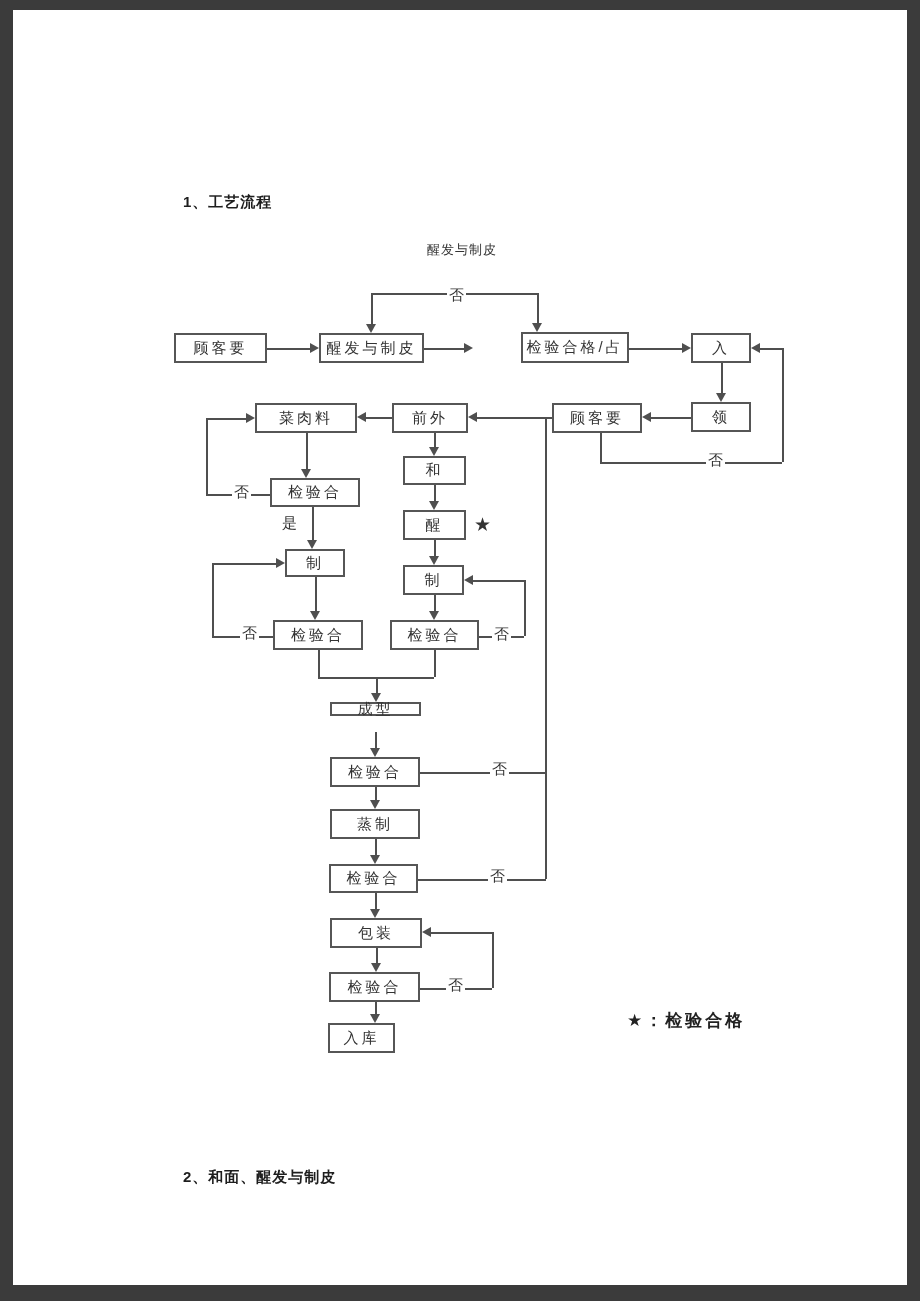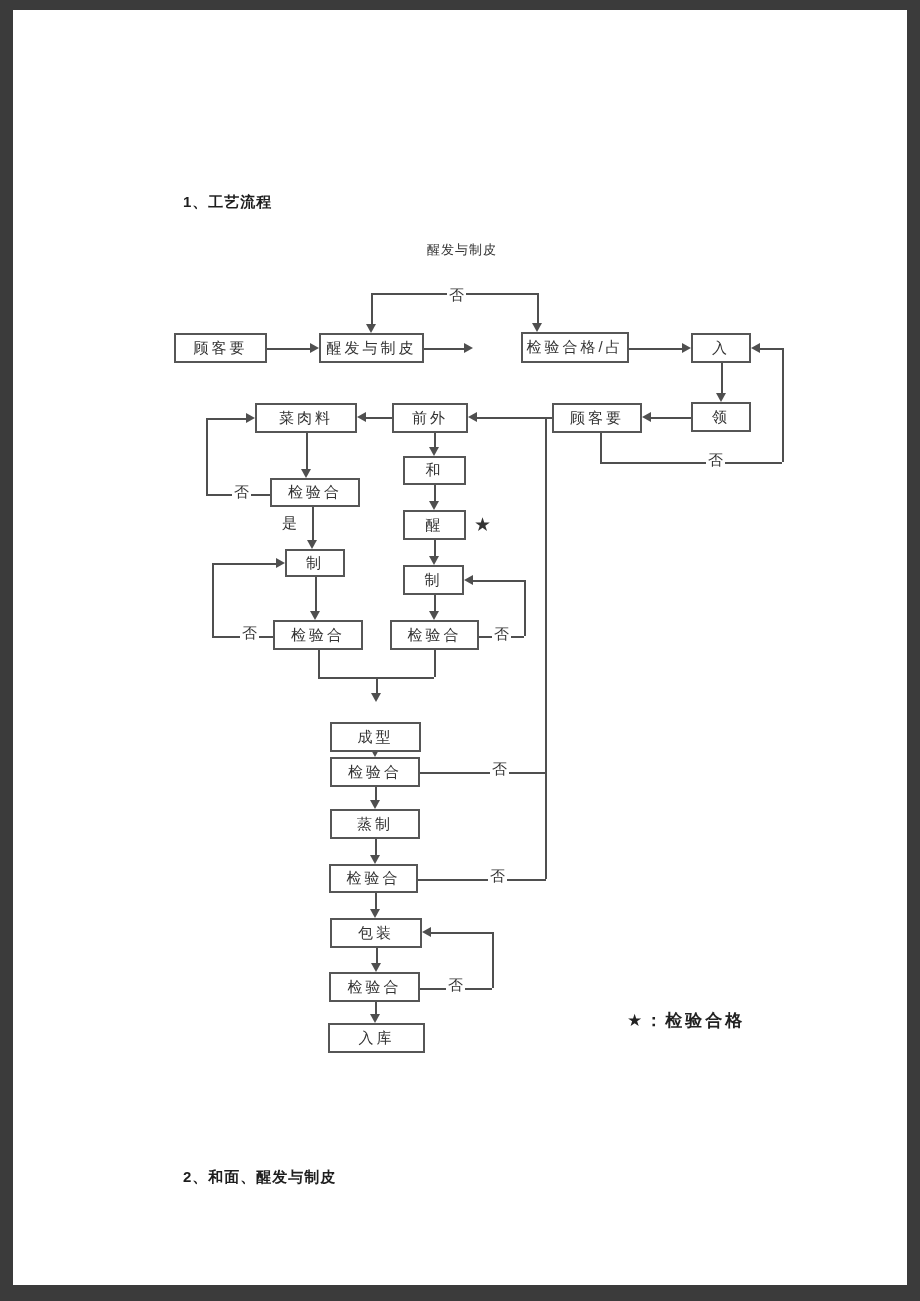--- a/index.html
+++ b/index.html
@@ -148,27 +148,27 @@
       <div class="fnode" style="left: 552px; top: 403px; width: 90px; height: 30px;">顾客要</div>
       <div class="fnode" style="left: 392px; top: 403px; width: 76px; height: 30px;">前外</div>
       <div class="fnode" style="left: 255px; top: 403px; width: 102px; height: 30px;">菜肉料</div>
       <div class="fnode" style="left: 403px; top: 456px; width: 63px; height: 29px;">和</div>
       <div class="fnode" style="left: 403px; top: 510px; width: 63px; height: 30px;">醒</div>
       <div class="fnode" style="left: 403px; top: 565px; width: 61px; height: 30px;">制</div>
       <div class="fnode" style="left: 390px; top: 620px; width: 89px; height: 30px;">检验合</div>
       <div class="fnode" style="left: 270px; top: 478px; width: 90px; height: 29px;">检验合</div>
       <div class="fnode" style="left: 285px; top: 549px; width: 60px; height: 28px;">制</div>
       <div class="fnode" style="left: 273px; top: 620px; width: 90px; height: 30px;">检验合</div>
-      <div class="fnode" style="left: 330px; top: 722px; width: 91px; height: 30px;">成型</div>
+      <div class="fnode" style="left: 330px; top: 702px; width: 91px; height: 14px;">成型</div>
       <div class="fnode" style="left: 330px; top: 757px; width: 90px; height: 30px;">检验合</div>
       <div class="fnode" style="left: 330px; top: 809px; width: 90px; height: 30px;">蒸制</div>
       <div class="fnode" style="left: 329px; top: 864px; width: 89px; height: 29px;">检验合</div>
       <div class="fnode" style="left: 330px; top: 918px; width: 92px; height: 30px;">包装</div>
       <div class="fnode" style="left: 329px; top: 972px; width: 91px; height: 30px;">检验合</div>
-      <div class="fnode" style="left: 328px; top: 1023px; width: 97px; height: 30px;">入库</div>
+      <div class="fnode" style="left: 328px; top: 1023px; width: 67px; height: 30px;">入库</div>
       <div class="flabel bg" style="left: 447px; top: 286px;">否</div>
       <div class="flabel bg" style="left: 706px; top: 451px;">否</div>
       <div class="flabel bg" style="left: 232px; top: 483px;">否</div>
       <div class="flabel" style="left: 280px; top: 514px;">是</div>
       <div class="flabel bg" style="left: 240px; top: 624px;">否</div>
       <div class="flabel bg" style="left: 492px; top: 625px;">否</div>
       <div class="flabel bg" style="left: 490px; top: 760px;">否</div>
       <div class="flabel bg" style="left: 488px; top: 867px;">否</div>
       <div class="flabel bg" style="left: 446px; top: 976px;">否</div>
       <div class="flabel star" style="left: 474px; top: 515px;">★</div>

